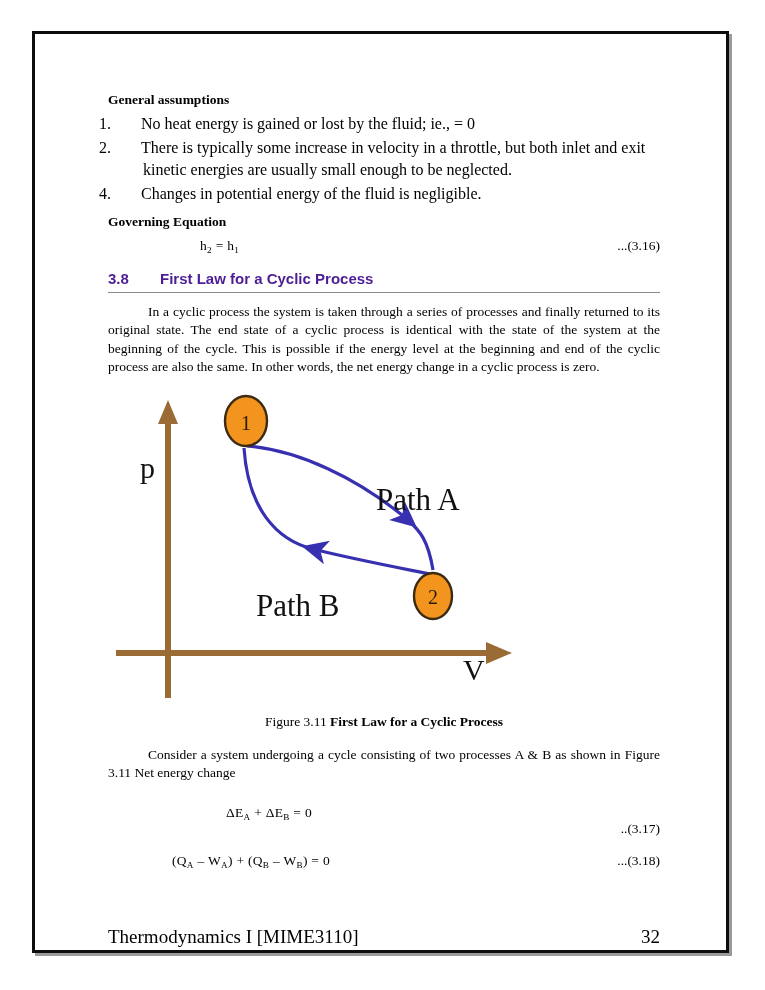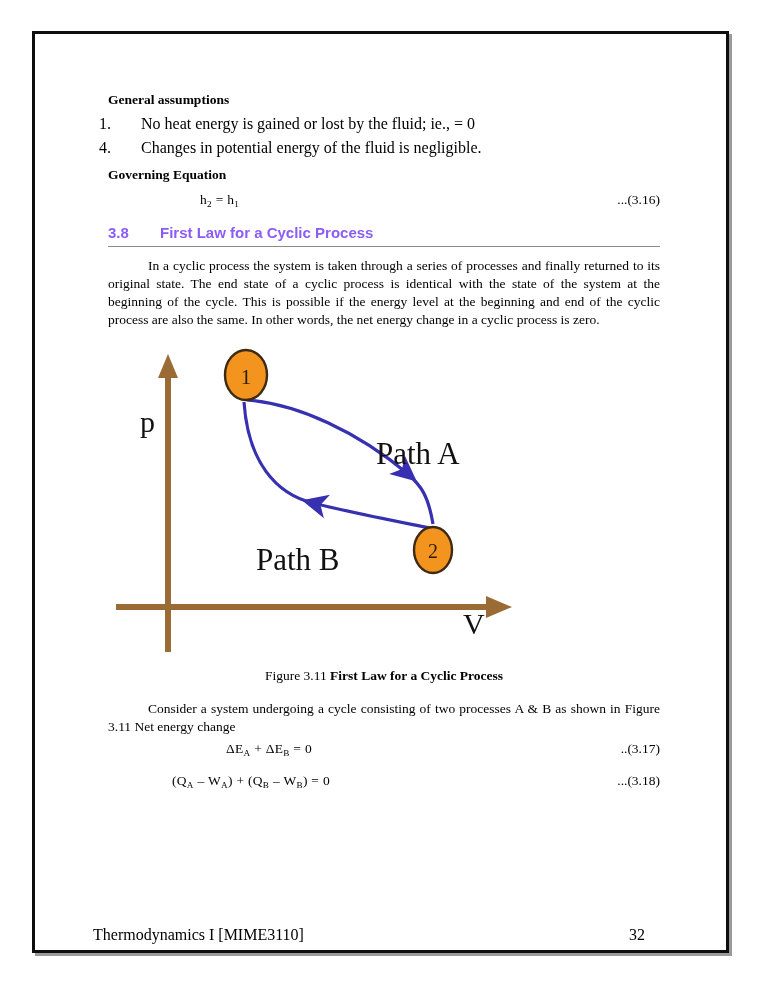--- a/index.html
+++ b/index.html
@@ -104,21 +104,21 @@
     margin: 11px 0 0 60px;
   }
   .therefore b { font-weight: bold; }
 
   
   .section-head {
     margin-top: 16px;
     font-family: "Liberation Sans", "DejaVu Sans", sans-serif;
     font-weight: bold;
     font-size: 15px;
-    color: #8b5cf6;
+    color: #4c1d95;
     padding-bottom: 5px;
     border-bottom: 1.2px solid #8a8a8a;
     display: flex;
   }
   .section-head .sec-no { width: 52px; flex: 0 0 52px; }
 
   
   .figure-wrap {
     position: relative;
     width: 552px;
@@ -128,41 +128,44 @@
   .figure-caption {
     text-align: center;
     font-size: 13.5px;
     margin-top: 6px;
   }
   .figure-caption b { font-weight: bold; }
 
   
   .footer {
     position: absolute;
-    left: 93px;
+    left: 108px;
     top: 926px;
     width: 552px;
     display: flex;
-    font-size: 16px;
+    font-size: 19px;
   }
   .footer .pageno { margin-left: auto; }
 </style>
 </head>
 <body>
 
 <div class="page-shadow"></div>
 <div class="page-frame"></div>
 
 <div class="content">
 
   <div class="hd-bold">General assumptions</div>
 
   <ul class="num-list">
     <li class="num-item">
       <span class="lead">1.</span><span>No heat energy is gained or lost by the fluid; ie., = 0</span>
+    </li>
+    <li class="num-item">
+      <span class="lead">2.</span><span>There is typically some increase in velocity in a throttle, but both inlet and exit kinetic energies are usually small enough to be neglected.</span>
     </li>
     <li class="num-item">
       <span class="lead">4.</span><span>Changes in potential energy of the fluid is negligible.</span>
     </li>
   </ul>
 
   <div class="hd-bold" style="margin-top:6px;">Governing Equation</div>
 
   <div class="eq-row">
     <span class="eq-body"><span>h</span><sub>2</sub>&nbsp;<span>=</span>&nbsp;<span>h</span><sub>1</sub></span>
@@ -219,21 +222,21 @@
 
       <text x="268" y="122" font-family="Liberation Serif, serif" font-size="31" fill="#111">Path A</text>
       <text x="148" y="228" font-family="Liberation Serif, serif" font-size="31" fill="#111">Path B</text>
     </svg>
   </div>
 
   <div class="figure-caption"><span>Figure 3.11 </span><b>First Law for a Cyclic Process</b></div>
 
   <p class="para indent" style="margin-top:16px;">Consider a system undergoing a cycle consisting of two processes A &amp; B as shown in Figure 3.11 Net energy change</p>
 
-  <div class="eq-row" style="margin-top:5px;">
+  <div class="eq-row" style="margin-top:23px;flex-direction:column;">
     <span class="eq-body" style="margin-left:118px;"><span>ΔE</span><sub>A</sub><span> + ΔE</span><sub>B</sub><span>   =   0</span></span>
     <span class="eq-tag">..(3.17)</span>
   </div>
 
   <div class="eq-row" style="margin-top:16px;gap:39px;">
     <span class="eq-body" style="margin-left:64px;"><span>(Q</span><sub>A</sub><span> – W</span><sub>A</sub><span>) + (Q</span><sub>B</sub><span> – W</span><sub>B</sub><span>)  =   0</span></span>
     <span class="eq-tag">...(3.18)</span>
   </div>
 
 </div>

